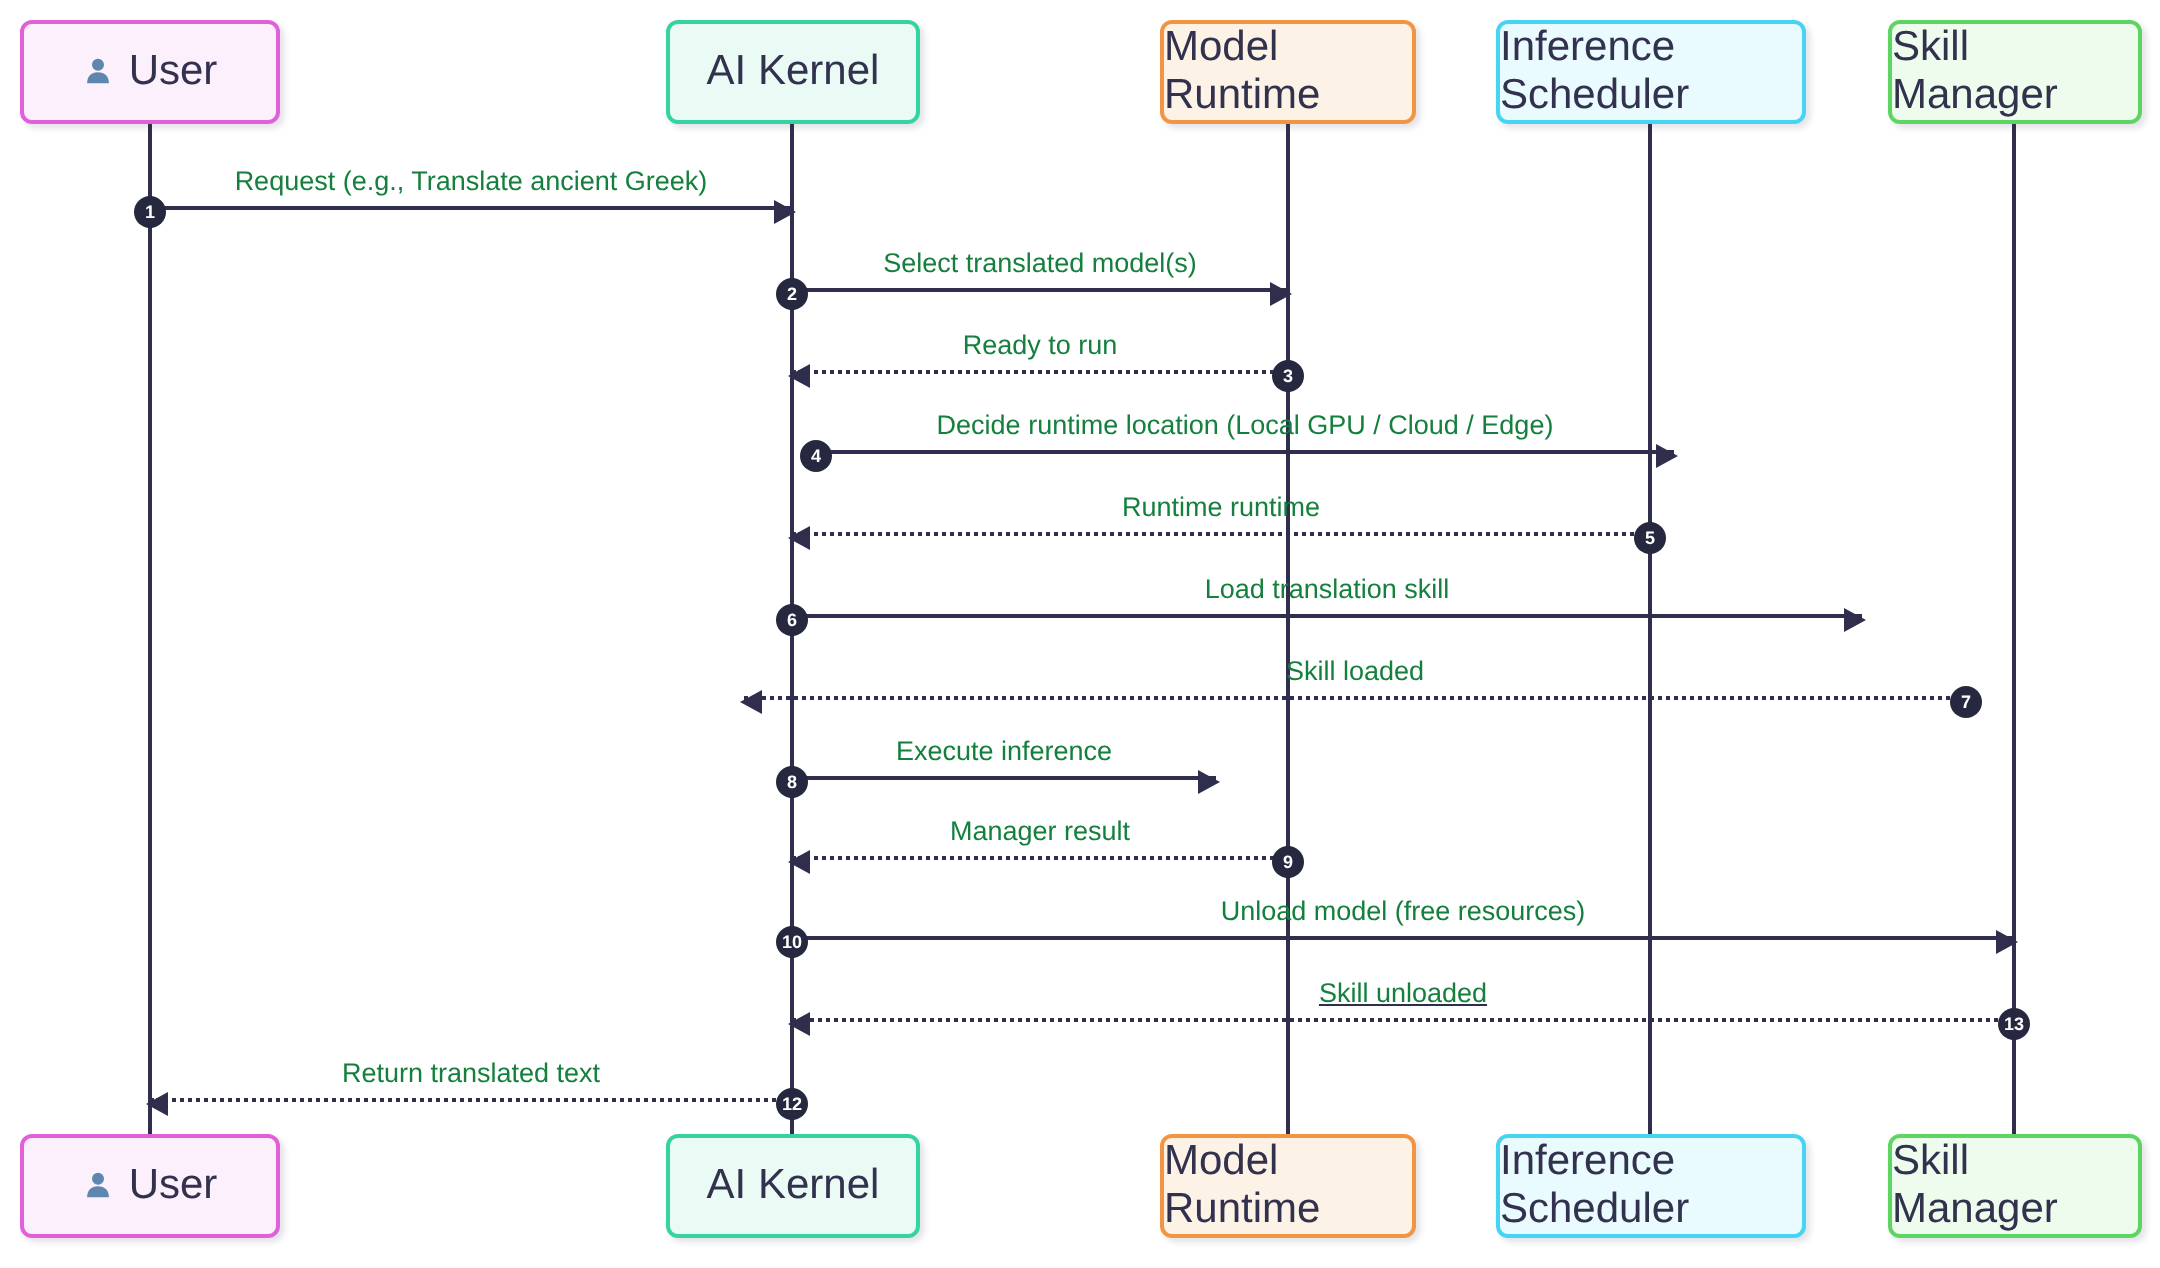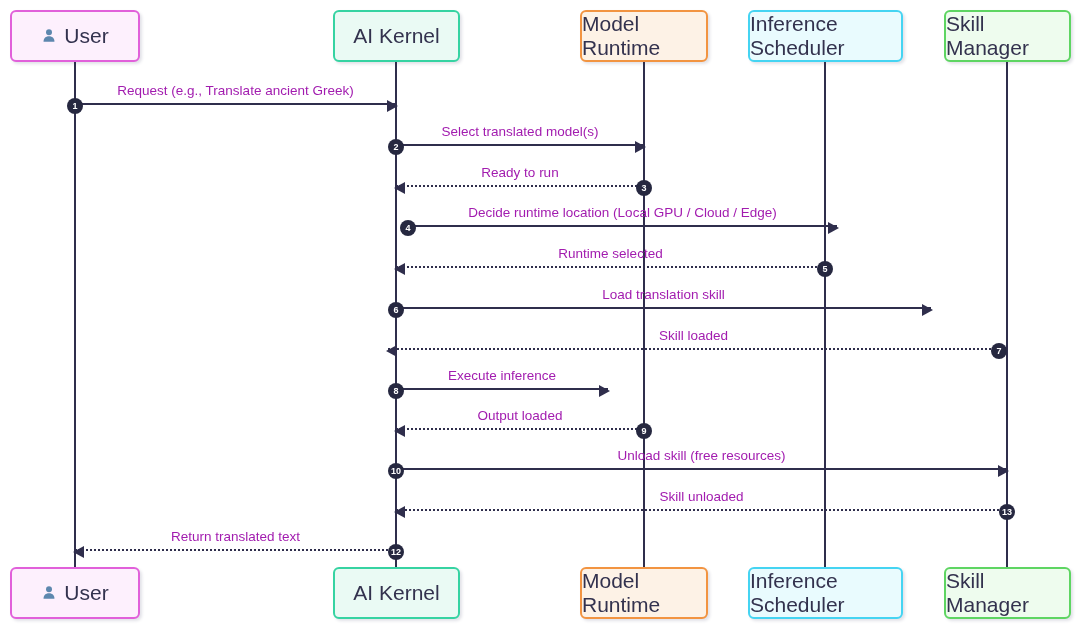--- a/index.html
+++ b/index.html
@@ -13,21 +13,21 @@
     position:absolute; height:52px; box-sizing:border-box;
     border:2px solid #999; border-radius:6px;
     display:flex; align-items:center; justify-content:center; gap:7px;
     font-size:21px; font-weight:500; color:#33324e;
     box-shadow:2px 2px 3px rgba(50,50,93,.14);
   }
   .lifeline { position:absolute; top:62px; height:506px; width:2px; background:#2f2e4c; }
   .message { position:absolute; }
   .msg-label {
     text-align:center; font-size:13.5px; line-height:18px;
-    margin-bottom:3px; white-space:nowrap; color:#a21caf;
+    margin-bottom:3px; white-space:nowrap; color:#15803d;
   }
   .msg-line { position:relative; height:0; border-top:2px solid #2f2e4c; }
   .message.dotted .msg-line { border-top:2px dotted #2f2e4c; }
   .arrowhead {
     position:absolute; top:-5px; width:0; height:0;
     border-top:6px solid transparent; border-bottom:6px solid transparent;
   }
   .message.right .arrowhead { right:-2px; border-left:11px solid #2f2e4c; }
   .message.left  .arrowhead { left:-2px;  border-right:11px solid #2f2e4c; }
   .badge {
@@ -96,68 +96,68 @@
 
 <div class="message right solid" style="left:396px; top:204px; width:429px;padding-left:12px;">
   <div class="msg-label">Decide runtime location (Local GPU / Cloud / Edge)</div>
   <div class="msg-line">
     <span class="arrowhead"></span>
     <span class="badge">4</span>
   </div>
 </div>
 
 <div class="message left dotted" style="left:396px; top:245px; width:429px;">
-  <div class="msg-label">Runtime selected</div>
+  <div class="msg-label">Runtime runtime</div>
   <div class="msg-line">
     <span class="arrowhead"></span>
     <span class="badge">5</span>
   </div>
 </div>
 
 <div class="message right solid" style="left:396px; top:286px; width:535px;">
   <div class="msg-label">Load translation skill</div>
   <div class="msg-line">
     <span class="arrowhead"></span>
     <span class="badge">6</span>
   </div>
 </div>
 
-<div class="message left dotted" style="left:388px; top:327px; width:611px;">
+<div class="message left dotted" style="left:372px; top:327px; width:611px;">
   <div class="msg-label">Skill loaded</div>
   <div class="msg-line">
     <span class="arrowhead"></span>
     <span class="badge">7</span>
   </div>
 </div>
 
 <div class="message right solid" style="left:396px; top:367px; width:212px;">
   <div class="msg-label">Execute inference</div>
   <div class="msg-line">
     <span class="arrowhead"></span>
     <span class="badge">8</span>
   </div>
 </div>
 
 <div class="message left dotted" style="left:396px; top:407px; width:248px;">
-  <div class="msg-label">Output loaded</div>
+  <div class="msg-label">Manager result</div>
   <div class="msg-line">
     <span class="arrowhead"></span>
     <span class="badge">9</span>
   </div>
 </div>
 
 <div class="message right solid" style="left:396px; top:447px; width:611px;">
-  <div class="msg-label">Unload skill (free resources)</div>
+  <div class="msg-label">Unload model (free resources)</div>
   <div class="msg-line">
     <span class="arrowhead"></span>
     <span class="badge">10</span>
   </div>
 </div>
 
-<div class="message left dotted" style="left:396px; top:488px; width:611px;">
+<div class="message left dotted" style="left:396px; top:488px; width:611px;text-decoration:underline;">
   <div class="msg-label">Skill unloaded</div>
   <div class="msg-line">
     <span class="arrowhead"></span>
     <span class="badge">13</span>
   </div>
 </div>
 
 <div class="message left dotted" style="left:75px; top:528px; width:321px;">
   <div class="msg-label">Return translated text</div>
   <div class="msg-line">

